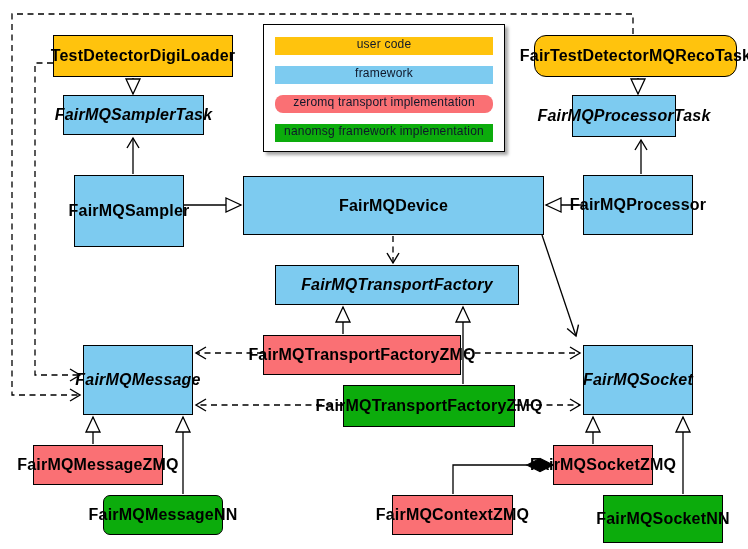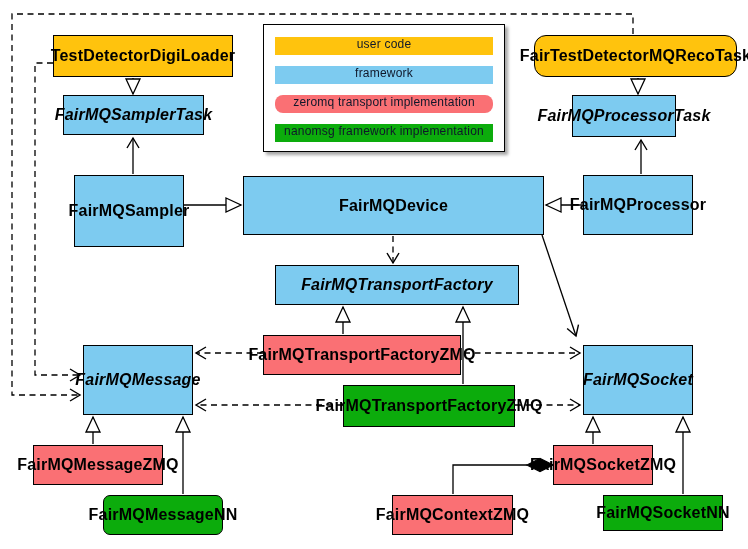--- a/index.html
+++ b/index.html
@@ -23,21 +23,21 @@
   .n-device{left:243px;top:176px;width:301px;height:59px;}
   .n-processor{left:583px;top:175px;width:110px;height:60px;}
   .n-factory{left:251px;top:265px;width:244px;height:40px;margin-left:24px;}
   .n-factoryzmq{left:263px;top:335px;width:198px;height:40px;}
   .n-factorynn{left:343px;top:385px;width:172px;height:42px;}
   .n-message{left:83px;top:345px;width:110px;height:70px;}
   .n-socket{left:583px;top:345px;width:110px;height:70px;}
   .n-msgzmq{left:33px;top:445px;width:130px;height:40px;}
   .n-msgnn{left:103px;top:495px;width:120px;height:40px;}
   .n-sockzmq{left:553px;top:445px;width:100px;height:40px;}
-  .n-socknn{left:603px;top:495px;width:120px;height:36px;}
+  .n-socknn{left:603px;top:495px;width:120px;height:48px;}
   .n-ctxzmq{left:392px;top:495px;width:121px;height:40px;}
   
   .legend{
     position:absolute;left:263px;top:24px;width:242px;height:128px;box-sizing:border-box;
     background:#fff;border:1.6px solid #000;box-shadow:3px 3px 3px rgba(0,0,0,.35);
     display:flex;flex-direction:column;justify-content:flex-start;
     padding:12px 11px 9px 11px;gap:11px;
   }
   .legend-bar{
     height:19px;display:flex;align-items:flex-start;justify-content:center;

